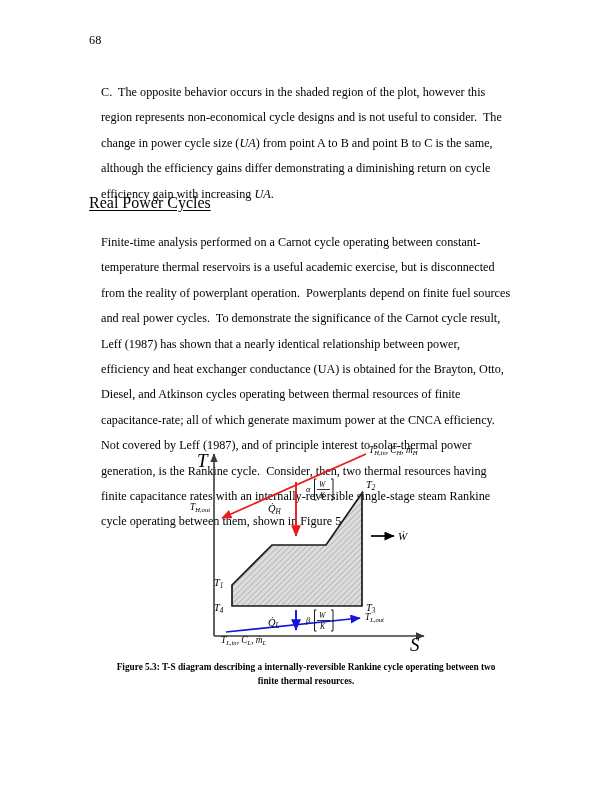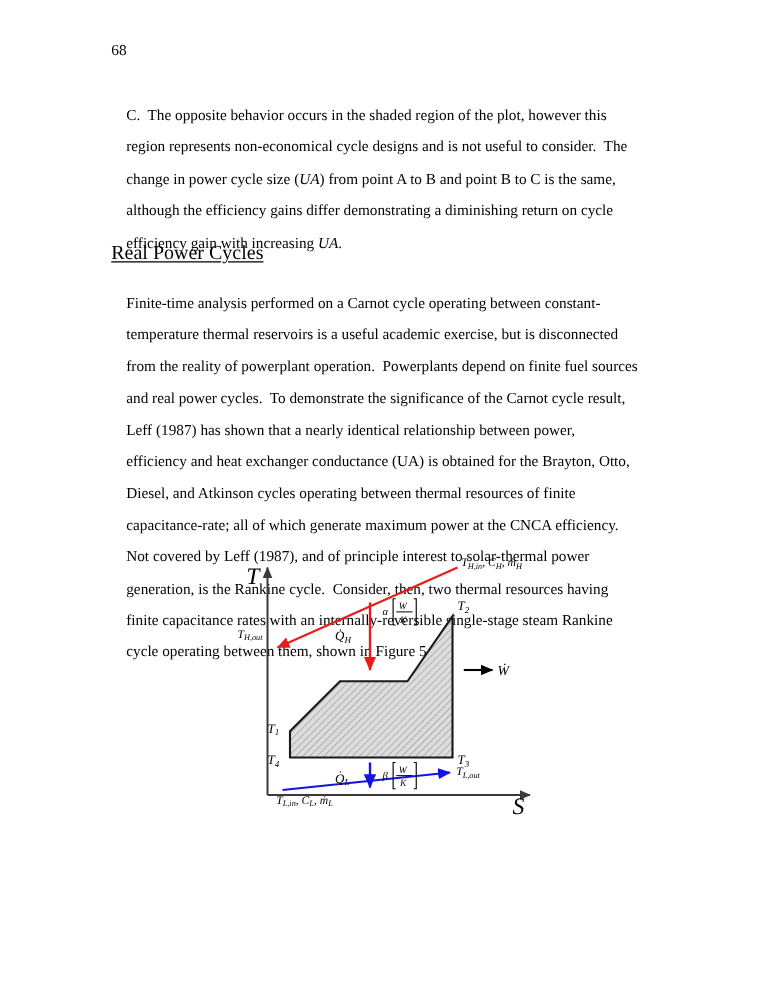--- a/index.html
+++ b/index.html
@@ -215,15 +215,17 @@
 
           <text x="35" y="203" font-size="9.3" font-style="italic">
             <tspan>T</tspan><tspan font-size="6.6" dy="2.2">L,in</tspan><tspan font-size="9.3" dy="-2.2">, C</tspan><tspan font-size="6.6" dy="2.2">L</tspan><tspan font-size="9.3" dy="-2.2">, </tspan><tspan font-size="9.3">ṁ</tspan><tspan font-size="6.6" dy="2.2">L</tspan>
           </text>
         </g>
       </svg>
     </div>
   </div>
 
   <div class="caption">
+    <span>Figure 5.3:  T-S diagram describing a internally-reversible Rankine cycle operating between two</span>
+    <span class="cap-line2">finite thermal resources.</span>
   </div>
 
 </div>
 
 </body></html>

